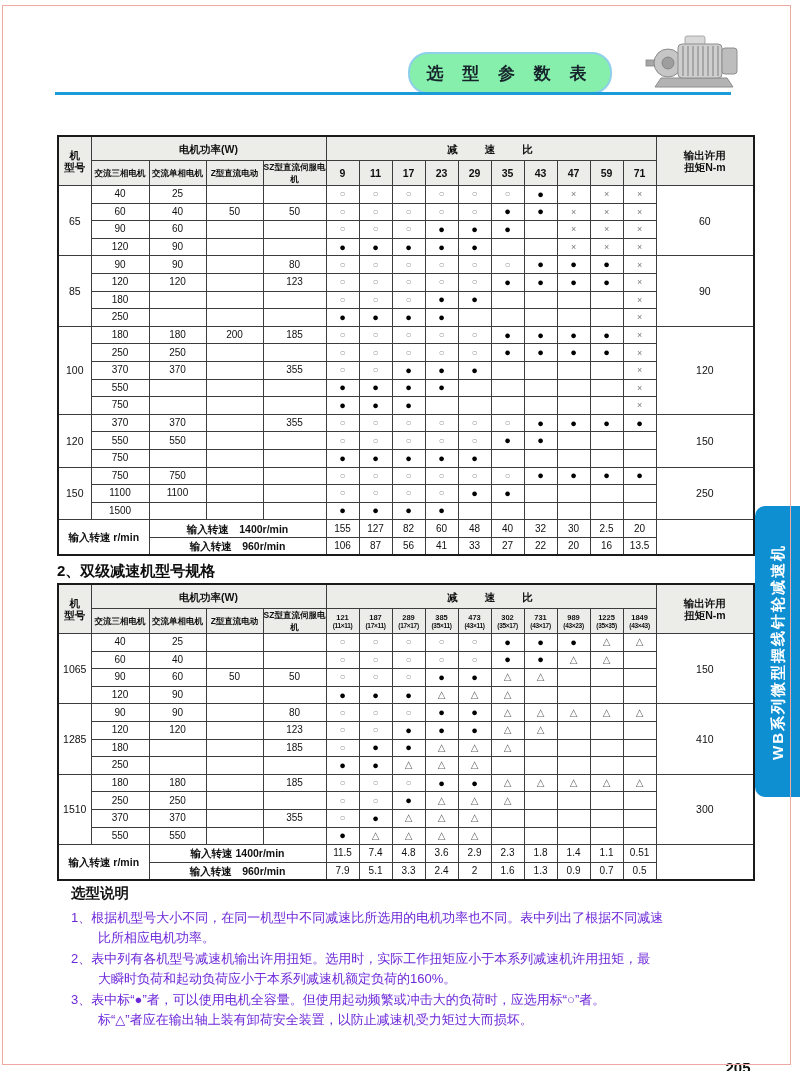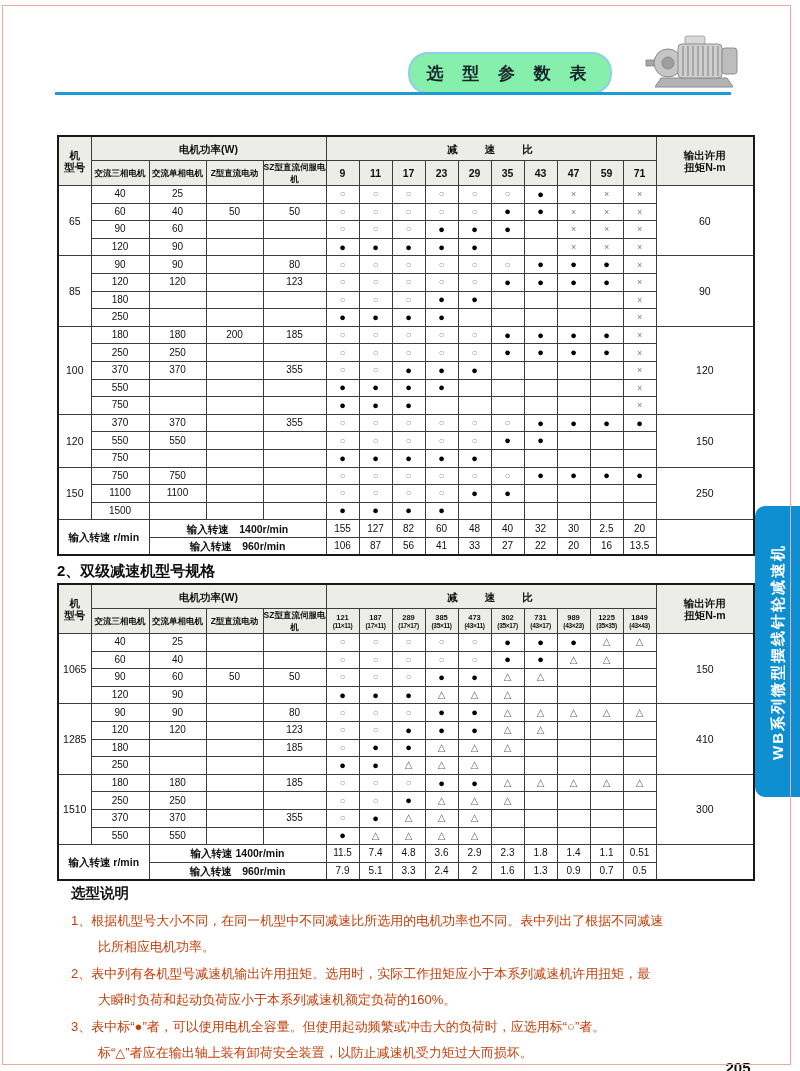--- a/index.html
+++ b/index.html
@@ -45,21 +45,21 @@
   .mk-o{color:#9a9a9a;font-size:10px;}
   .mk-x{color:#7a7a7a;font-size:9px;}
   .mk-t{color:#6a6a6a;font-size:10px;}
   td.speed-label{font-weight:bold;font-size:10.5px;}
   td.model,td.torque{font-size:10.5px;}
 
   
   .notes{position:absolute;left:71px;top:884px;width:700px;}
   .notes-title{font-size:14.5px;font-weight:bold;margin-bottom:5px;}
   .note-item{
-    font-size:13px;line-height:26px;color:#c2410c;
+    font-size:13px;line-height:20px;color:#6d28d9;
     white-space:pre-line;padding-left:27px;text-indent:-27px;margin-bottom:1px;
   }
 
   .pagenum{position:absolute;left:714px;top:1059px;width:48px;text-align:center;font-size:15px;font-weight:bold;}
 
   
   .side-tab{
     position:absolute;right:0;top:506px;width:45px;height:291px;
     background:#0e8fd2;border-radius:10px 0 0 10px;
   }

